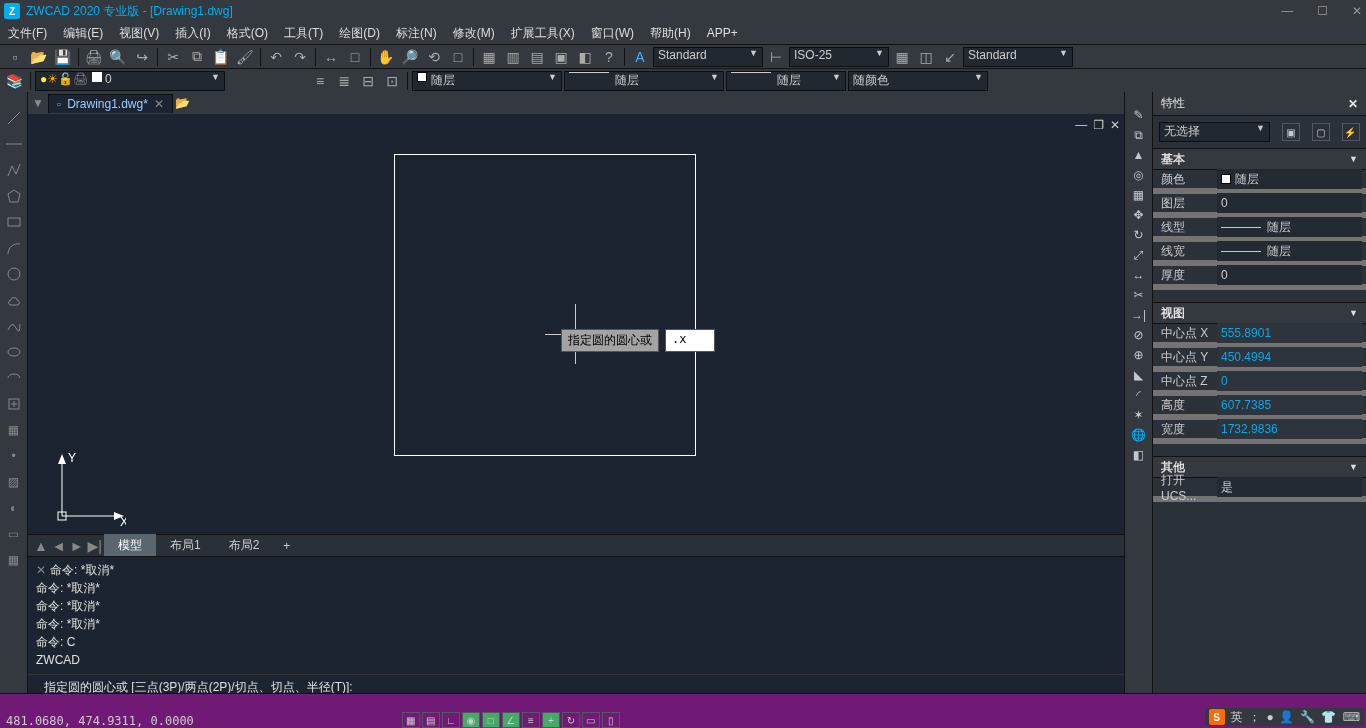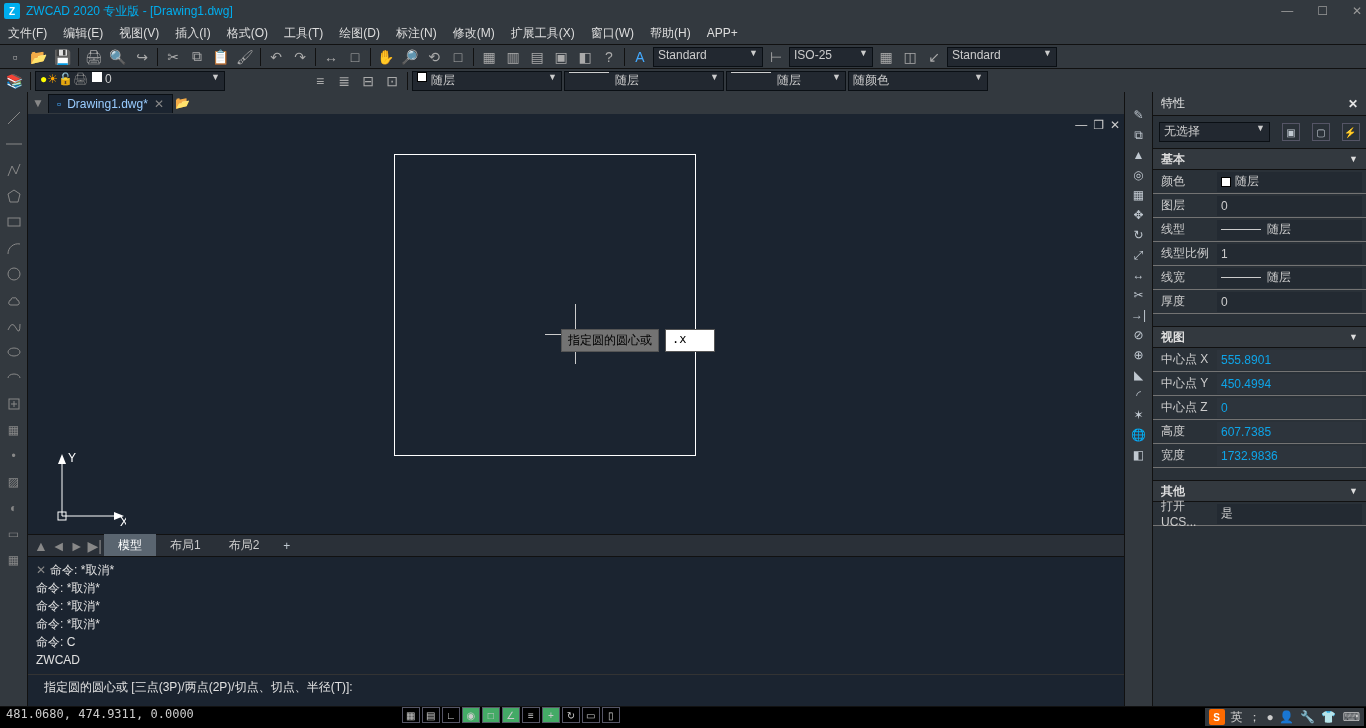--- a/index.html
+++ b/index.html
@@ -24,48 +24,48 @@
 .doctab-bar{height:22px;background:#33393f;display:flex;align-items:center;padding:0 4px}
 .doctab{background:#1b2430;border:1px solid #0a0f14;border-bottom:none;padding:2px 8px;color:#9cf;display:flex;align-items:center;gap:6px;font-family:monospace}
 .doctab .close{cursor:pointer;color:#888}
 .canvas{flex:1;background:#1b2430;position:relative;overflow:hidden}
 .rect{position:absolute;left:366px;top:40px;width:302px;height:302px;border:1px solid #fff}
 .crosshair{position:absolute;left:517px;top:190px;width:60px;height:60px;pointer-events:none}
 .crosshair::before{content:"";position:absolute;left:0;right:0;top:50%;border-top:1px solid #ccc}
 .crosshair::after{content:"";position:absolute;top:0;bottom:0;left:50%;border-left:1px solid #ccc}
 .crosshair .dot{position:absolute;left:50%;top:50%;width:10px;height:10px;border:1px solid red;border-radius:50%;transform:translate(-50%,-50%)}
 .prompt-tip{position:absolute;left:533px;top:215px;display:flex;gap:6px}
-.prompt-tip .hint{background:#737373;color:#000;padding:2px 6px;border:1px solid #555}
+.prompt-tip .hint{background:#a3a3a3;color:#000;padding:2px 6px;border:1px solid #555}
 .prompt-tip .inp{background:#fff;color:#000;padding:2px 6px;width:50px;border:1px solid #555;font-family:monospace}
 .ucs{position:absolute;left:18px;bottom:6px;color:#fff;font-family:monospace;font-size:14px}
 .viewctrl{position:absolute;right:4px;top:4px;color:#ccc;display:flex;gap:6px;font-size:12px}
 .layout-tabs{height:22px;background:#2a3038;display:flex;align-items:center;padding:0 4px;gap:0;border-top:1px solid #111}
 .layout-tabs .nav{color:#888;padding:0 2px;cursor:pointer;font-size:14px}
 .layout-tabs .ltab{padding:16px 14px;color:#ccc;cursor:pointer}
 .layout-tabs .ltab.active{background:#5a6570;color:#fff}
 .layout-tabs .plus{padding:2px 10px;cursor:pointer}
 .cmd-area{height:150px;background:#1b2430;border-top:1px solid #111;display:flex;flex-direction:column;font-family:SimSun,monospace;font-size:14px;color:#e0e0e0}
 .cmd-log{flex:1;padding:4px 8px;overflow:hidden;line-height:18px}
 .cmd-line{height:32px;border-top:1px solid #333;padding:4px 16px}
 .right-tools{width:28px;background:#33393f;border-left:1px solid #111;display:flex;flex-direction:column;align-items:center;padding-top:16px;gap:6px}
 .props-panel{width:214px;background:#2a3138;border-left:1px solid #111;display:flex;flex-direction:column}
 .props-panel .ph{height:24px;background:#33393f;display:flex;align-items:center;padding:0 8px;color:#e5e5e5;border-bottom:1px solid #111}
 .props-panel .ph .x{margin-left:auto;cursor:pointer;font-weight:bold}
 .props-panel .sel-row{height:32px;display:flex;align-items:center;padding:4px 6px;gap:12px}
 .props-panel .sel-row .combo{flex:1}
 .props-panel .iconbtn{width:18px;height:18px;border:1px solid #556;display:flex;align-items:center;justify-content:center;cursor:pointer;font-size:10px}
 .section-h{height:22px;background:#33393f;display:flex;align-items:center;padding:0 8px;color:#ddd;font-weight:bold;border-top:1px solid #111;border-bottom:1px solid #111}
 .section-h .dd{margin-left:auto;font-size:9px}
-.prow{display:flex;height:24px;border-bottom:1px solid #737373;align-items:center}
+.prow{display:flex;height:24px;border-bottom:6px solid #737373;align-items:center}
 .prow .k{width:64px;padding-left:8px;color:#ccc}
 .prow .v{flex:1;background:#232a32;height:20px;margin:2px 4px 2px 0;padding:2px 4px;color:#ccc;display:flex;align-items:center;position:relative}
 .prow .v.ro{background:#2d343c;color:#0ea5e9}
 .swatch{width:10px;height:10px;background:#fff;border:1px solid #000;margin-right:4px}
 .line-samp{width:40px;border-top:1px solid #ccc;margin-right:6px}
-.statusbar{position:absolute;left:0;right:0;bottom:0;height:22px;background:#000000;border-top:1px solid #111;display:flex;align-items:flex-start;padding:0 6px;gap:8px;color:#ccc}
+.statusbar{position:absolute;left:0;right:0;bottom:0;height:35px;background:#701a75;border-top:1px solid #111;display:flex;align-items:flex-end;padding:0 6px;gap:8px;color:#ccc}
 .statusbar .coords{font-family:monospace}
 .sicon{width:18px;height:16px;border:1px solid #556;display:flex;align-items:center;justify-content:center;font-size:10px;cursor:pointer;color:#ccc}
 .ime-bar{position:absolute;right:2px;bottom:2px;height:18px;display:flex;align-items:center;gap:6px;color:#ccc;font-size:12px;background:#33393f;padding:0 4px}
 .ime-bar .sogou{width:16px;height:16px;background:#ff6b00;border-radius:2px;display:flex;align-items:center;justify-content:center;color:#fff;font-weight:bold;font-size:10px}
 svg{display:block}
 </style>
 </head>
 <body>
 
 <div class="titlebar">
@@ -125,21 +125,21 @@
   <div class="tbtn">▣</div>
   <div class="tbtn">◧</div>
   <div class="tbtn">?</div>
   <div class="sep"></div>
   <div class="tbtn" style="color:#4af">A</div>
   <div class="combo" style="width:110px">
       <span>Standard</span>
       <span class="dd">▼</span>
     </div>
   <div class="tbtn">⊢</div>
-  <div class="combo" style="width:84px">
+  <div class="combo" style="width:100px">
       <span>ISO-25</span>
       <span class="dd">▼</span>
     </div>
   <div class="tbtn">▦</div>
   <div class="tbtn">◫</div>
   <div class="tbtn">↙</div>
   <div class="combo" style="width:110px">
       <span>Standard</span>
       <span class="dd">▼</span>
     </div>
@@ -366,24 +366,20 @@
         <div class="v">0</div>
       </div>
     <div class="prow">
         <div class="k">线型</div>
         <div class="v">
           <span class="line-samp"></span>
           <span>随层</span>
         </div>
       </div>
     <div class="prow">
-        <div class="k">线型比例</div>
-        <div class="v">1</div>
-      </div>
-    <div class="prow">
         <div class="k">线宽</div>
         <div class="v">
           <span class="line-samp"></span>
           <span>随层</span>
         </div>
       </div>
     <div class="prow">
         <div class="k">厚度</div>
         <div class="v">0</div>
       </div>

